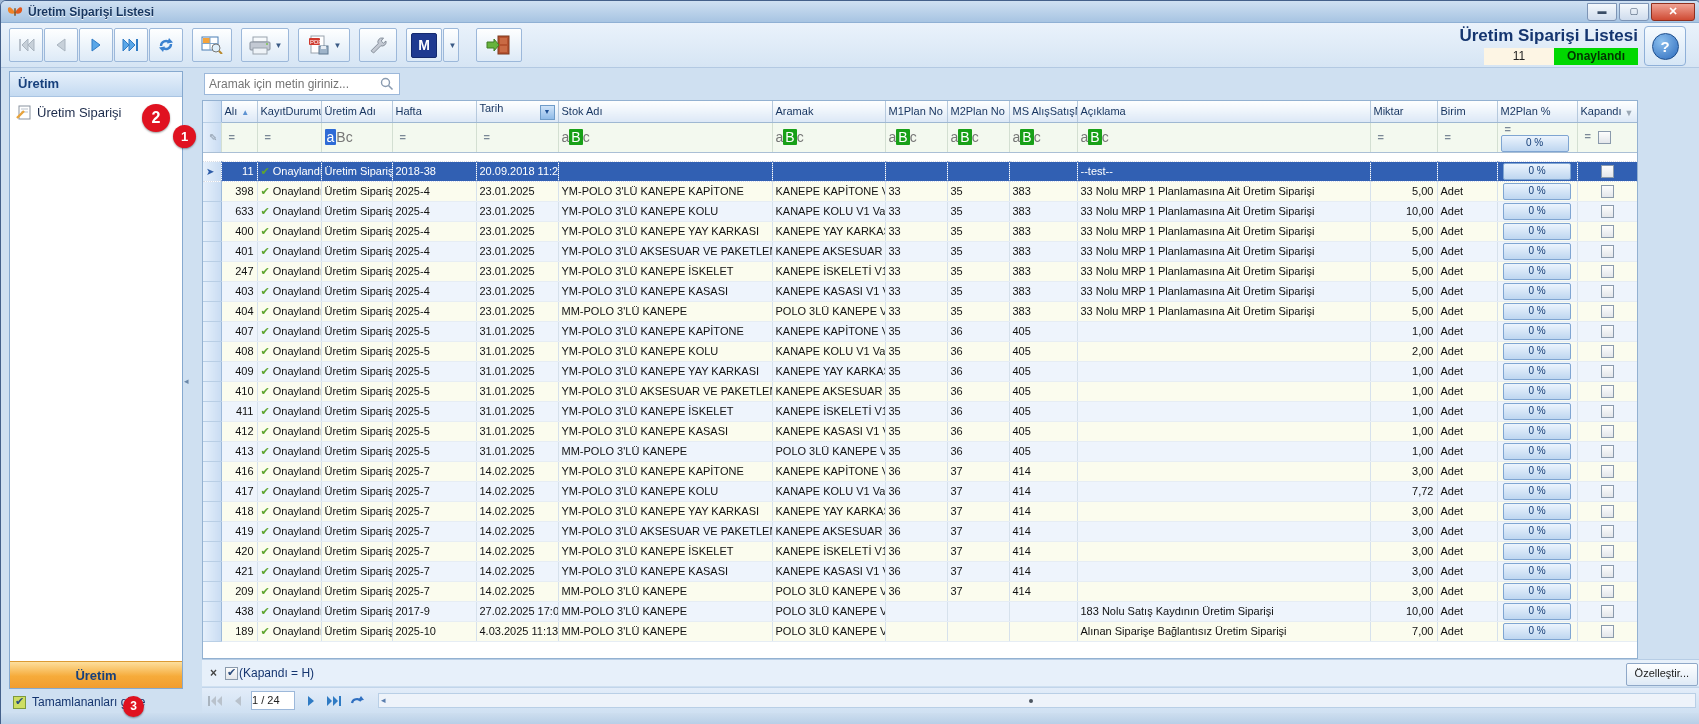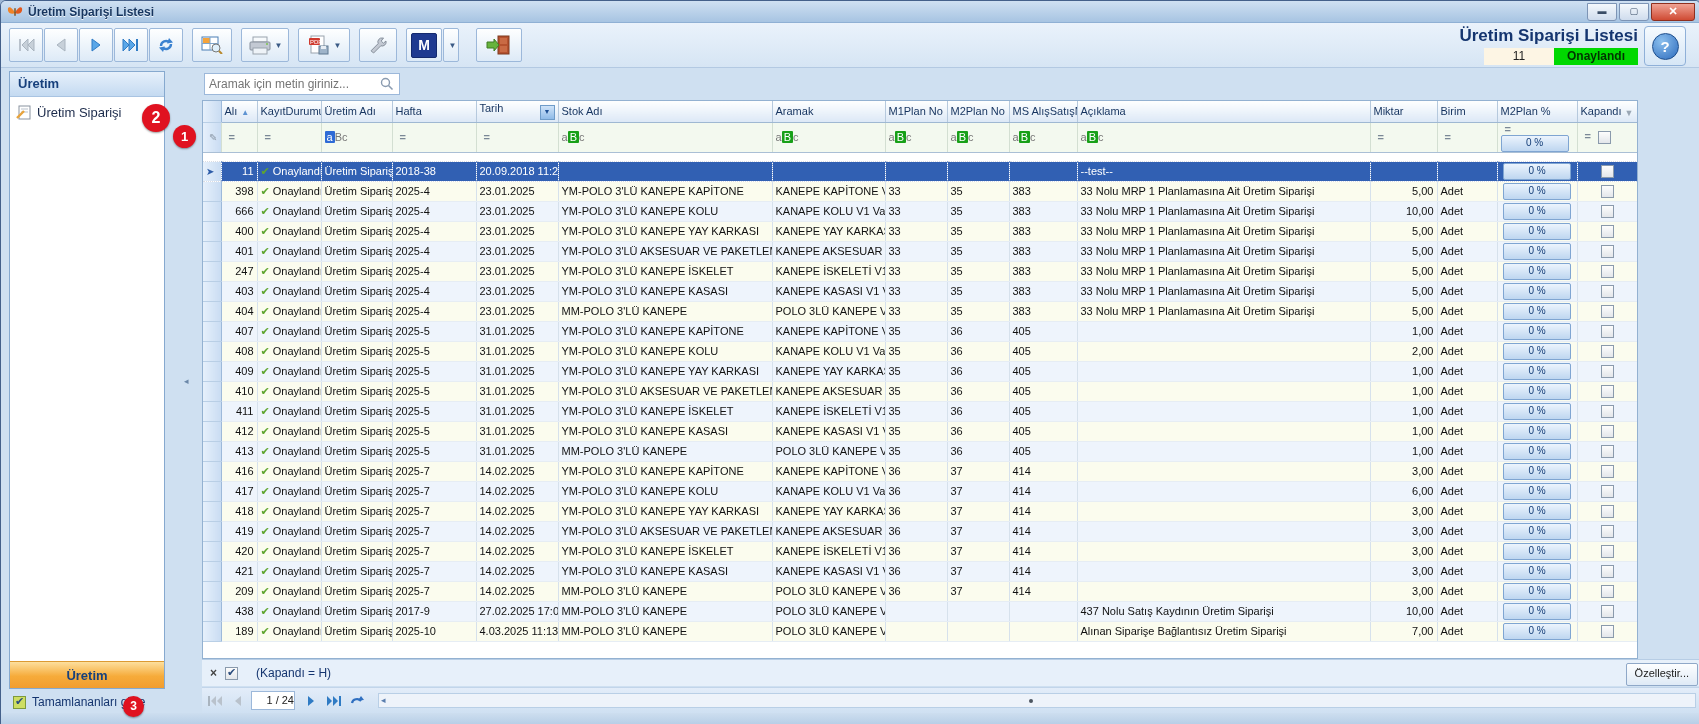--- a/index.html
+++ b/index.html
@@ -26,21 +26,21 @@
   .hr{position:absolute;right:62px;top:3px;text-align:right;}
   .hr-title{font-size:17px;font-weight:bold;color:#15356f;}
   .hr-badges{display:flex;justify-content:flex-end;margin-top:2px;}
   .hr-rec{width:70px;height:17px;background:#fdf5e4;font-size:12px;color:#222;text-align:center;line-height:17px;}
   .hr-status{width:84px;height:17px;background:#00d800;font-size:12px;color:#072;color:#003300;text-align:center;line-height:17px;font-weight:bold;}
   .helpbtn{position:absolute;right:14px;top:3px;width:40px;height:38px;border:1px solid #8fb0d8;border-radius:4px;
     background:linear-gradient(#f5fafe,#d6e6f6);display:flex;align-items:center;justify-content:center;}
   .helpbtn .q{width:25px;height:25px;border-radius:50%;background:radial-gradient(circle at 35% 30%,#8cc0ee,#2d6bbd);
     color:#fff;font-weight:bold;font-size:15px;line-height:25px;text-align:center;border:1px solid #1d4e8c;}
   
-  .sidebar{position:absolute;left:8px;top:70px;width:156px;height:618px;background:#fff;border:1px solid #86a9cf;box-sizing:border-box;}
+  .sidebar{position:absolute;left:8px;top:70px;width:174px;height:618px;background:#fff;border:1px solid #86a9cf;box-sizing:border-box;}
   .sb-header{height:24px;background:linear-gradient(#e6f0fb,#c4daf1);border-bottom:1px solid #a9c4e2;
     font-size:13px;font-weight:bold;color:#17407c;line-height:24px;padding-left:8px;}
   .sb-item{display:flex;align-items:center;padding:8px 0 0 6px;font-size:13px;color:#1b2a4a;}
   .sb-item .lbl{margin-left:5px;}
   .sb-footbtn{position:absolute;left:0;bottom:0;width:100%;height:27px;
     background:linear-gradient(#fddf9d,#f6ab3a 55%,#f29d2e);border-top:1px solid #dc9a33;
     font-size:13px;font-weight:bold;color:#17407c;text-align:center;line-height:27px;box-sizing:border-box;}
   .sb-below{position:absolute;left:12px;top:694px;display:flex;align-items:center;font-size:12px;color:#15356f;}
   
   .chk{display:inline-block;width:13px;height:13px;border:1px solid #8a9aac;background:linear-gradient(#fdfdfd,#e3e6ea);
@@ -68,37 +68,37 @@
   td.num{text-align:right;}
   td.ctr{text-align:center;}
   .ck{color:#5fa52f;font-size:11px;margin-right:3px;}
   .selarrow{color:#2d5ca8;font-size:10px;padding-left:3px;}
   .sort{font-size:8px;color:#5e93d2;margin-left:4px;}
   .fdrop{display:inline-block;width:13px;height:13px;background:linear-gradient(#cfe3f8,#8fbbe8);border:1px solid #6f9cc9;
      color:#1d4f93;font-size:7px;line-height:12px;text-align:center;float:right;margin-top:3px;}
   .funnel{float:right;color:#9aa7b5;font-size:9px;margin-top:3px;}
   .feq{color:#7a8896;font-size:11px;font-weight:bold;margin:0 4px;}
   .fpencil{color:#8a97a6;font-size:10px;margin-left:3px;}
-  .abc{font-size:11px;color:#666;letter-spacing:0;}
+  .abc{font-size:14px;color:#666;letter-spacing:0;}
   .abc i{font-style:normal;color:#777;}
   .abc b{font-weight:normal;color:#fff;background:#18a018;padding:0 2px;border-radius:1px;}
   .abc.blue b{background:#2e6bd6;}
   .pctbtn{display:inline-block;width:66px;height:15px;line-height:14px;text-align:center;color:#123c77;
      background:linear-gradient(#ecf4fd,#bed6f0);border:1px solid #7fa5d2;border-radius:2px;font-size:10px;vertical-align:middle;}
   
   .fstrip{position:absolute;left:0;top:592px;width:1506px;height:27px;background:#e7f0fa;border-top:1px solid #b7cde5;
      display:flex;align-items:center;font-size:12px;color:#15356f;box-sizing:border-box;}
   .fstrip .x{color:#444;font-weight:bold;margin:0 8px 0 8px;font-size:12px;}
-  .fstrip .txt{margin-left:18px;text-align:center;}
+  .fstrip .txt{margin-left:1px;text-align:center;}
   .custbtn{position:absolute;right:10px;top:3px;height:21px;padding:0 8px;background:linear-gradient(#fdfeff,#dfeaf6);
      border:1px solid #8fa8c8;border-radius:2px;font-size:11px;color:#222;line-height:19px;}
   .pstrip{position:absolute;left:0;top:620px;width:1506px;height:26px;background:linear-gradient(#e3edf9,#cfe0f2);
      display:flex;align-items:center;box-sizing:border-box;border-top:1px solid #c2d5ea;}
   .pbtn{margin-left:3px;display:flex;align-items:center;justify-content:center;width:20px;height:18px;}
-  .pagebox{width:42px;height:17px;background:#fff;border:1px solid #9cb8da;font-size:11px;color:#222;text-align:right;line-height:17px;margin:16px 3px;}
+  .pagebox{width:42px;height:17px;background:#fff;border:1px solid #9cb8da;font-size:11px;color:#222;text-align:left;line-height:17px;margin:16px 3px;}
   .hscroll{position:absolute;left:176px;top:5px;width:1318px;height:15px;background:#eef3fa;border:1px solid #b9cfe6;box-sizing:border-box;}
   .hscroll .arr{position:absolute;left:2px;top:1px;color:#5a7eae;font-size:9px;}
   .scrolldot{position:absolute;width:4px;height:4px;background:#4c5560;border-radius:50%;}
   
   .bframe{position:absolute;left:0;top:712px;width:100%;height:12px;background:linear-gradient(#cddeef,#b6cde6);}
   
   .splitter{position:absolute;left:183px;top:375px;color:#6b87a8;font-size:9px;}
   
   .badge{position:absolute;background:#e01220;border-radius:50%;color:#fff;font-weight:bold;text-align:center;
      box-shadow:0 1px 2px rgba(0,0,0,.4);}
@@ -351,21 +351,21 @@
               <td>35</td>
               <td>383</td>
               <td>33 Nolu MRP 1 Planlamasına Ait Üretim Siparişi</td>
               <td class="num">5,00</td>
               <td>Adet</td>
               <td class="ctr"><span class="pctbtn">0 %</span></td>
               <td class="ctr"><span class="chk"></span></td>
             </tr>
             <tr class="blu">
               <td class="ind"></td>
-              <td class="num">666</td>
+              <td class="num">633</td>
               <td><span class="ck">✔</span>Onaylandı</td>
               <td>Üretim Siparişi</td>
               <td>2025-4</td>
               <td>23.01.2025</td>
               <td>YM-POLO 3'LÜ KANEPE KOLU</td>
               <td>KANAPE KOLU V1 Varyaı</td>
               <td>33</td>
               <td>35</td>
               <td>383</td>
               <td>33 Nolu MRP 1 Planlamasına Ait Üretim Siparişi</td>
@@ -614,21 +614,21 @@
               <td><span class="ck">✔</span>Onaylandı</td>
               <td>Üretim Siparişi</td>
               <td>2025-7</td>
               <td>14.02.2025</td>
               <td>YM-POLO 3'LÜ KANEPE KOLU</td>
               <td>KANAPE KOLU V1 Varyaı</td>
               <td>36</td>
               <td>37</td>
               <td>414</td>
               <td></td>
-              <td class="num">6,00</td>
+              <td class="num">7,72</td>
               <td>Adet</td>
               <td class="ctr"><span class="pctbtn">0 %</span></td>
               <td class="ctr"><span class="chk"></span></td>
             </tr>
             <tr class="alt">
               <td class="ind"></td>
               <td class="num">418</td>
               <td><span class="ck">✔</span>Onaylandı</td>
               <td>Üretim Siparişi</td>
               <td>2025-7</td>
@@ -721,21 +721,21 @@
               <td class="num">438</td>
               <td><span class="ck">✔</span>Onaylandı</td>
               <td>Üretim Siparişi</td>
               <td>2017-9</td>
               <td>27.02.2025 17:0</td>
               <td>MM-POLO 3'LÜ KANEPE</td>
               <td>POLO 3LÜ KANEPE Varya</td>
               <td></td>
               <td></td>
               <td></td>
-              <td>437 Nolu Satış Kaydının Üretim Siparişi</td>
+              <td>183 Nolu Satış Kaydının Üretim Siparişi</td>
               <td class="num">10,00</td>
               <td>Adet</td>
               <td class="ctr"><span class="pctbtn">0 %</span></td>
               <td class="ctr"><span class="chk"></span></td>
             </tr>
             <tr class="alt">
               <td class="ind"></td>
               <td class="num">189</td>
               <td><span class="ck">✔</span>Onaylandı</td>
               <td>Üretim Siparişi</td>

